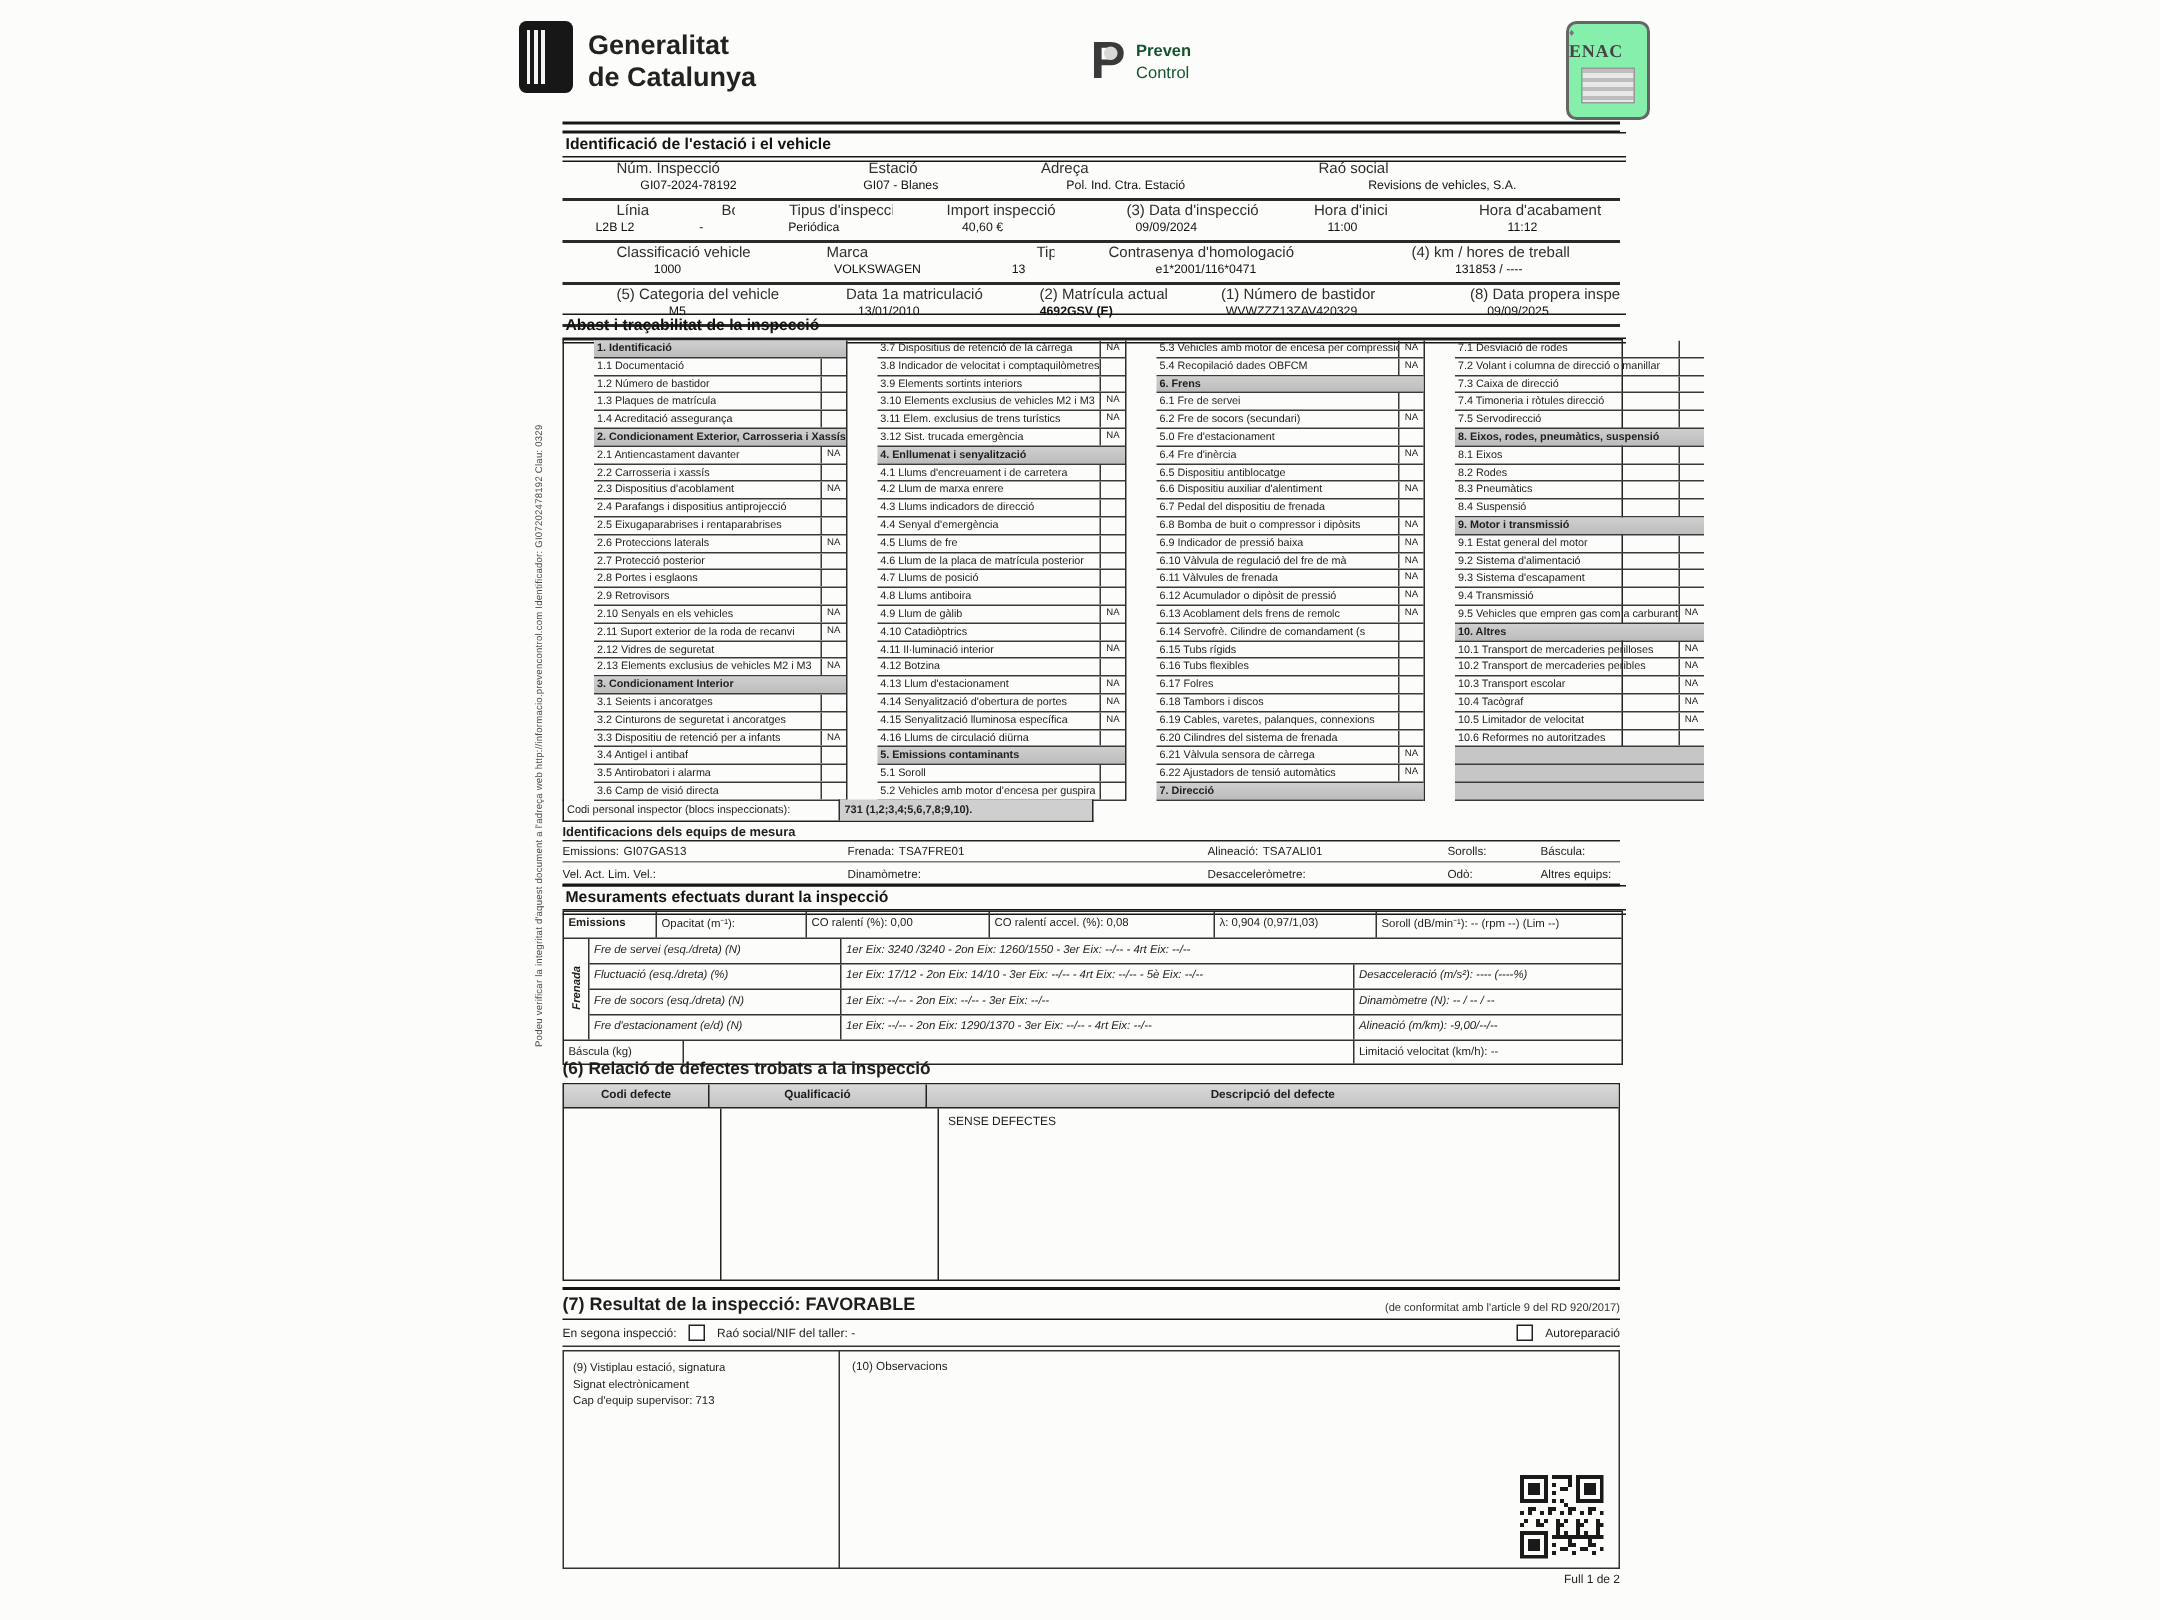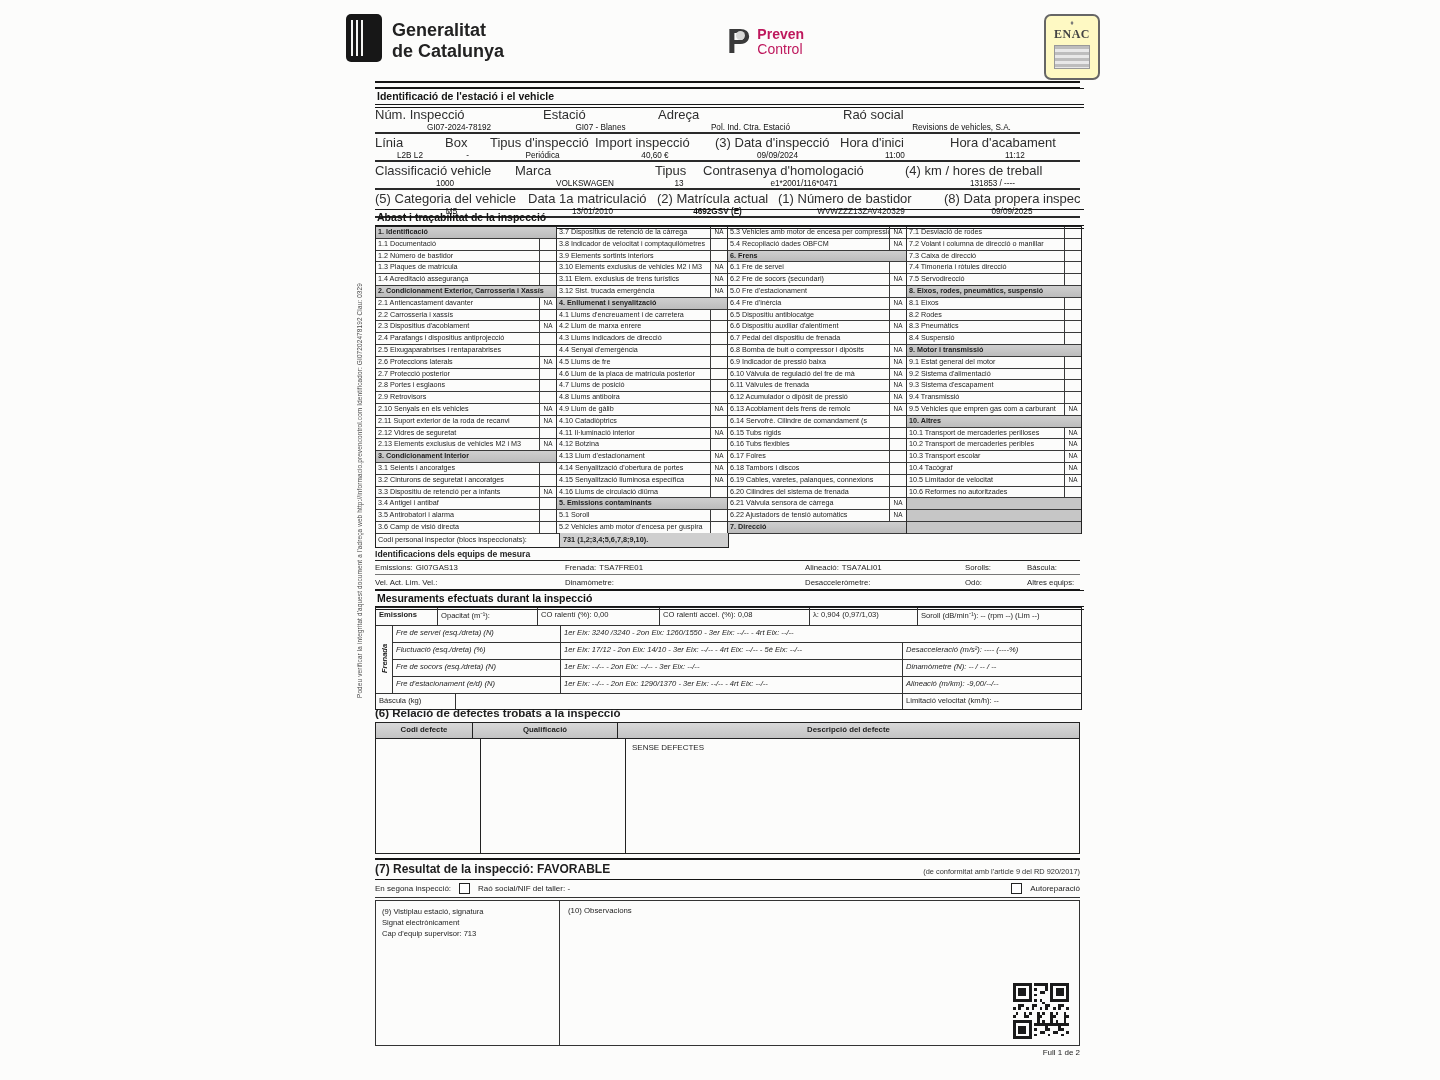--- a/index.html
+++ b/index.html
@@ -6,43 +6,43 @@
   .sheet{position:relative;width:1440px;height:1080px;background:#fcfcfb;overflow:hidden;
          font-family:"Liberation Sans",sans-serif;color:#1d1d1d;}
   
   .gc-logo{position:absolute;left:346px;top:14px;width:36px;height:48px;background:#171717;border-radius:5px;}
   .gc-logo .bars{position:absolute;left:5px;top:6px;width:15px;height:36px;
       background:repeating-linear-gradient(90deg,#f4f4f2 0 2.5px,#171717 2.5px 5px);}
   .brand{position:absolute;left:392px;top:20px;font-size:18px;font-weight:bold;line-height:21px;color:#222;}
   .preven{position:absolute;left:727px;top:24px;display:flex;align-items:flex-start;gap:7px;}
   .preven-p{font-size:35px;font-weight:800;line-height:33px;color:#3a3a3a;position:relative;}
   .preven-p::after{content:"";position:absolute;left:9px;top:7px;width:9px;height:9px;border-radius:50%;background:#d8d8d6;}
-  .preven-txt{font-size:14px;line-height:15px;color:#be185d;padding-top:3px;}
+  .preven-txt{font-size:11px;line-height:15px;color:#14532d;padding-top:3px;}
   .preven-txt .b{font-weight:bold;}
   .enac{position:absolute;left:1044px;top:14px;width:52px;height:62px;border:2px solid #666;border-radius:7px;
-        background:#fef9c3;text-align:center;}
+        background:#86efac;text-align:left;}
   .enac .crown{font-size:7px;color:#777;line-height:9px;margin-top:2px;}
   .enac .word{font-family:"Liberation Serif",serif;font-weight:bold;font-size:12px;color:#444;letter-spacing:.5px;}
   .enac .sub{margin:3px auto 0;width:34px;height:22px;background:repeating-linear-gradient(#bdbdbd 0 3px,#e8e8e8 3px 6px);
         border:1px solid #999;}
   
   .abs{position:absolute;left:375px;width:705px;}
   .doc-title{font-size:13.5px;font-weight:bold;color:#161616;}
   .dbl{height:4px;border-top:2.2px solid #161616;border-bottom:1.6px solid #161616;}
   .secbar{font-size:10.5px;font-weight:bold;padding:1px 2px 2px;color:#141414;
           border-top:1.6px solid #161616;border-bottom:4px double #161616;}
   
   .id-row{display:flex;height:26px;border-bottom:2px solid #2a2a2a;}
   .id-cell{overflow:hidden;white-space:nowrap;padding-top:1px;}
-  .id-cell .lab{font-size:13px;color:#2e2e2e;}
+  .id-cell .lab{font-size:10px;color:#2e2e2e;margin-left:36px;}
   .id-cell .val{font-size:8.2px;color:#111;text-align:center;margin-top:1px;}
   .id-cell .val.bold{font-weight:bold;}
   
   .cl-grid{display:flex;border:1.6px solid #222;border-bottom:none;}
-  .cl-col{border-right:1px solid #2d2d2d;}
+  .cl-col{border-right:1px solid #2d2d2d;margin-left:20px;}
   .cl-col:last-child{border-right:none;}
   .cl-row{display:flex;height:11.8px;border-bottom:1px solid #3a3a3a;box-sizing:border-box;
           overflow:hidden;white-space:nowrap;}
   .cl-row.hdr{background:linear-gradient(#cfcfcf,#bcbcbc);font-weight:bold;font-size:7.2px;
           line-height:10.5px;padding-left:2px;}
   .cl-row.fill{background:#c6c6c6;}
   .cl-lab{flex:1;font-size:7.2px;line-height:10.5px;padding-left:2px;overflow:hidden;border-right:1px solid #3a3a3a;}
   .cl-na{width:16px;font-size:6.4px;line-height:10.5px;text-align:center;color:#222;}
   .codi-row{display:flex;width:352px;border:1.6px solid #222;border-top:none;height:13.5px;box-sizing:content-box;}
   .codi-lab{width:181px;font-size:7.3px;line-height:13px;padding-left:2px;overflow:hidden;white-space:nowrap;border-right:1px solid #2d2d2d;}

